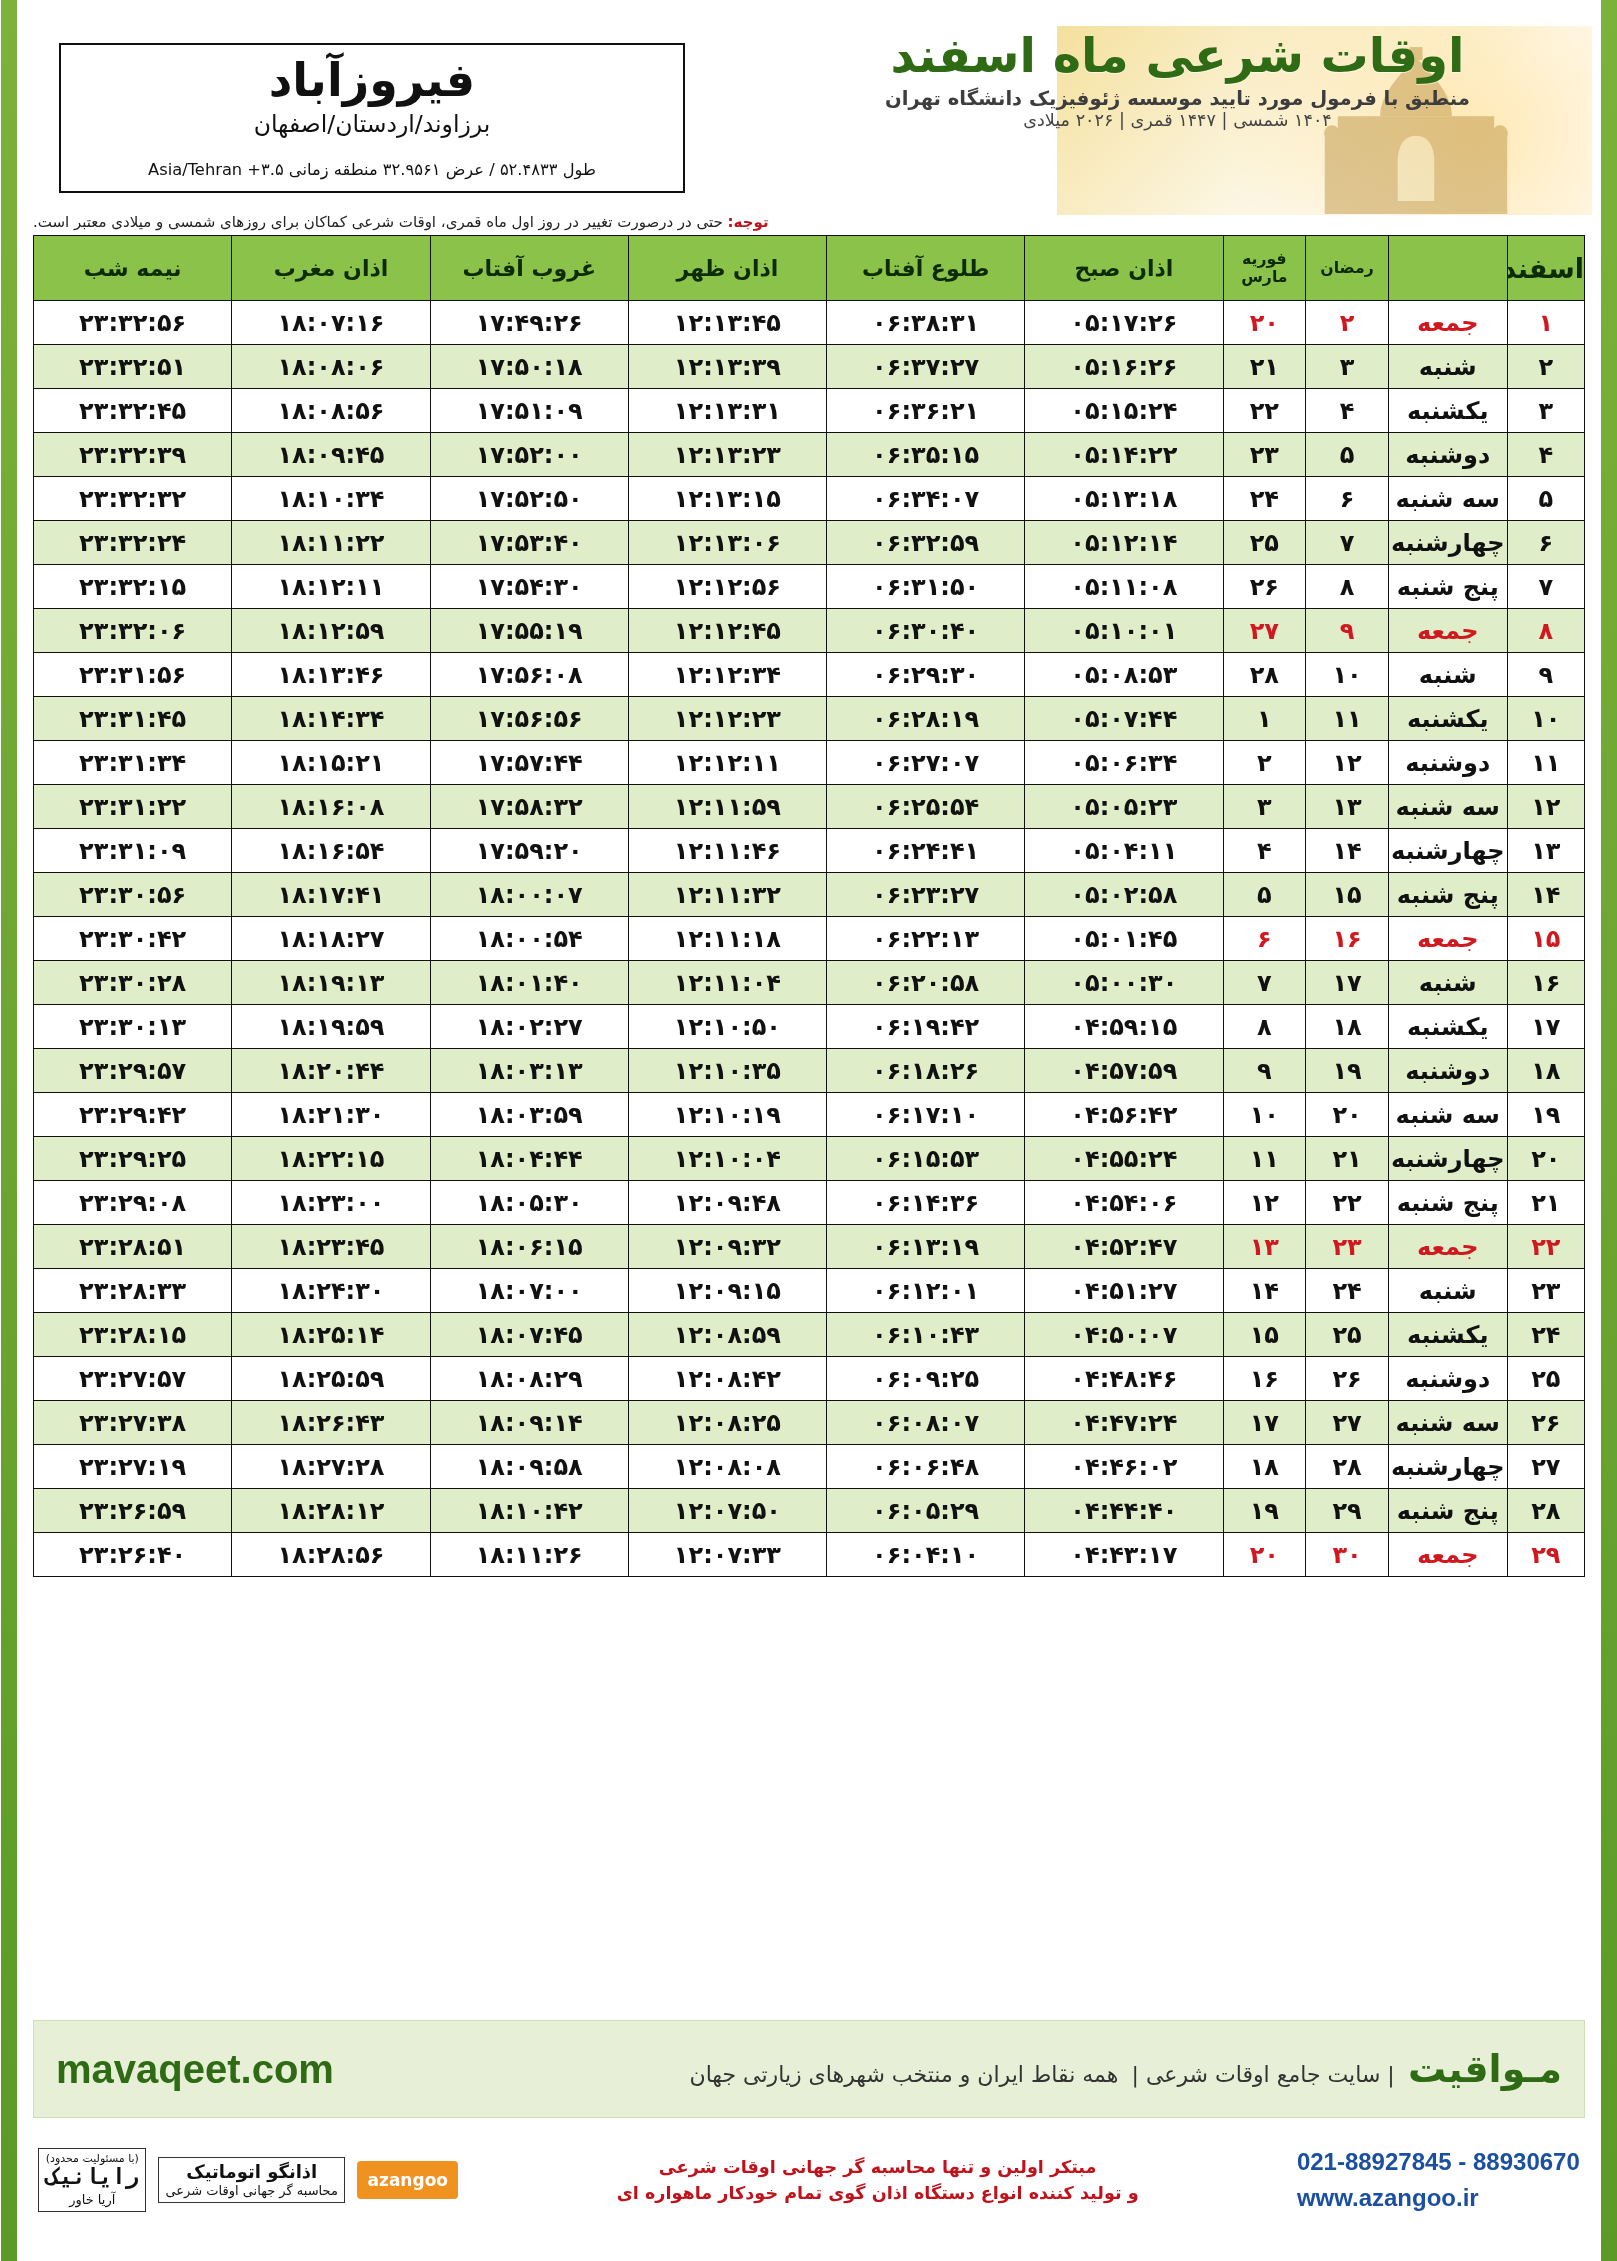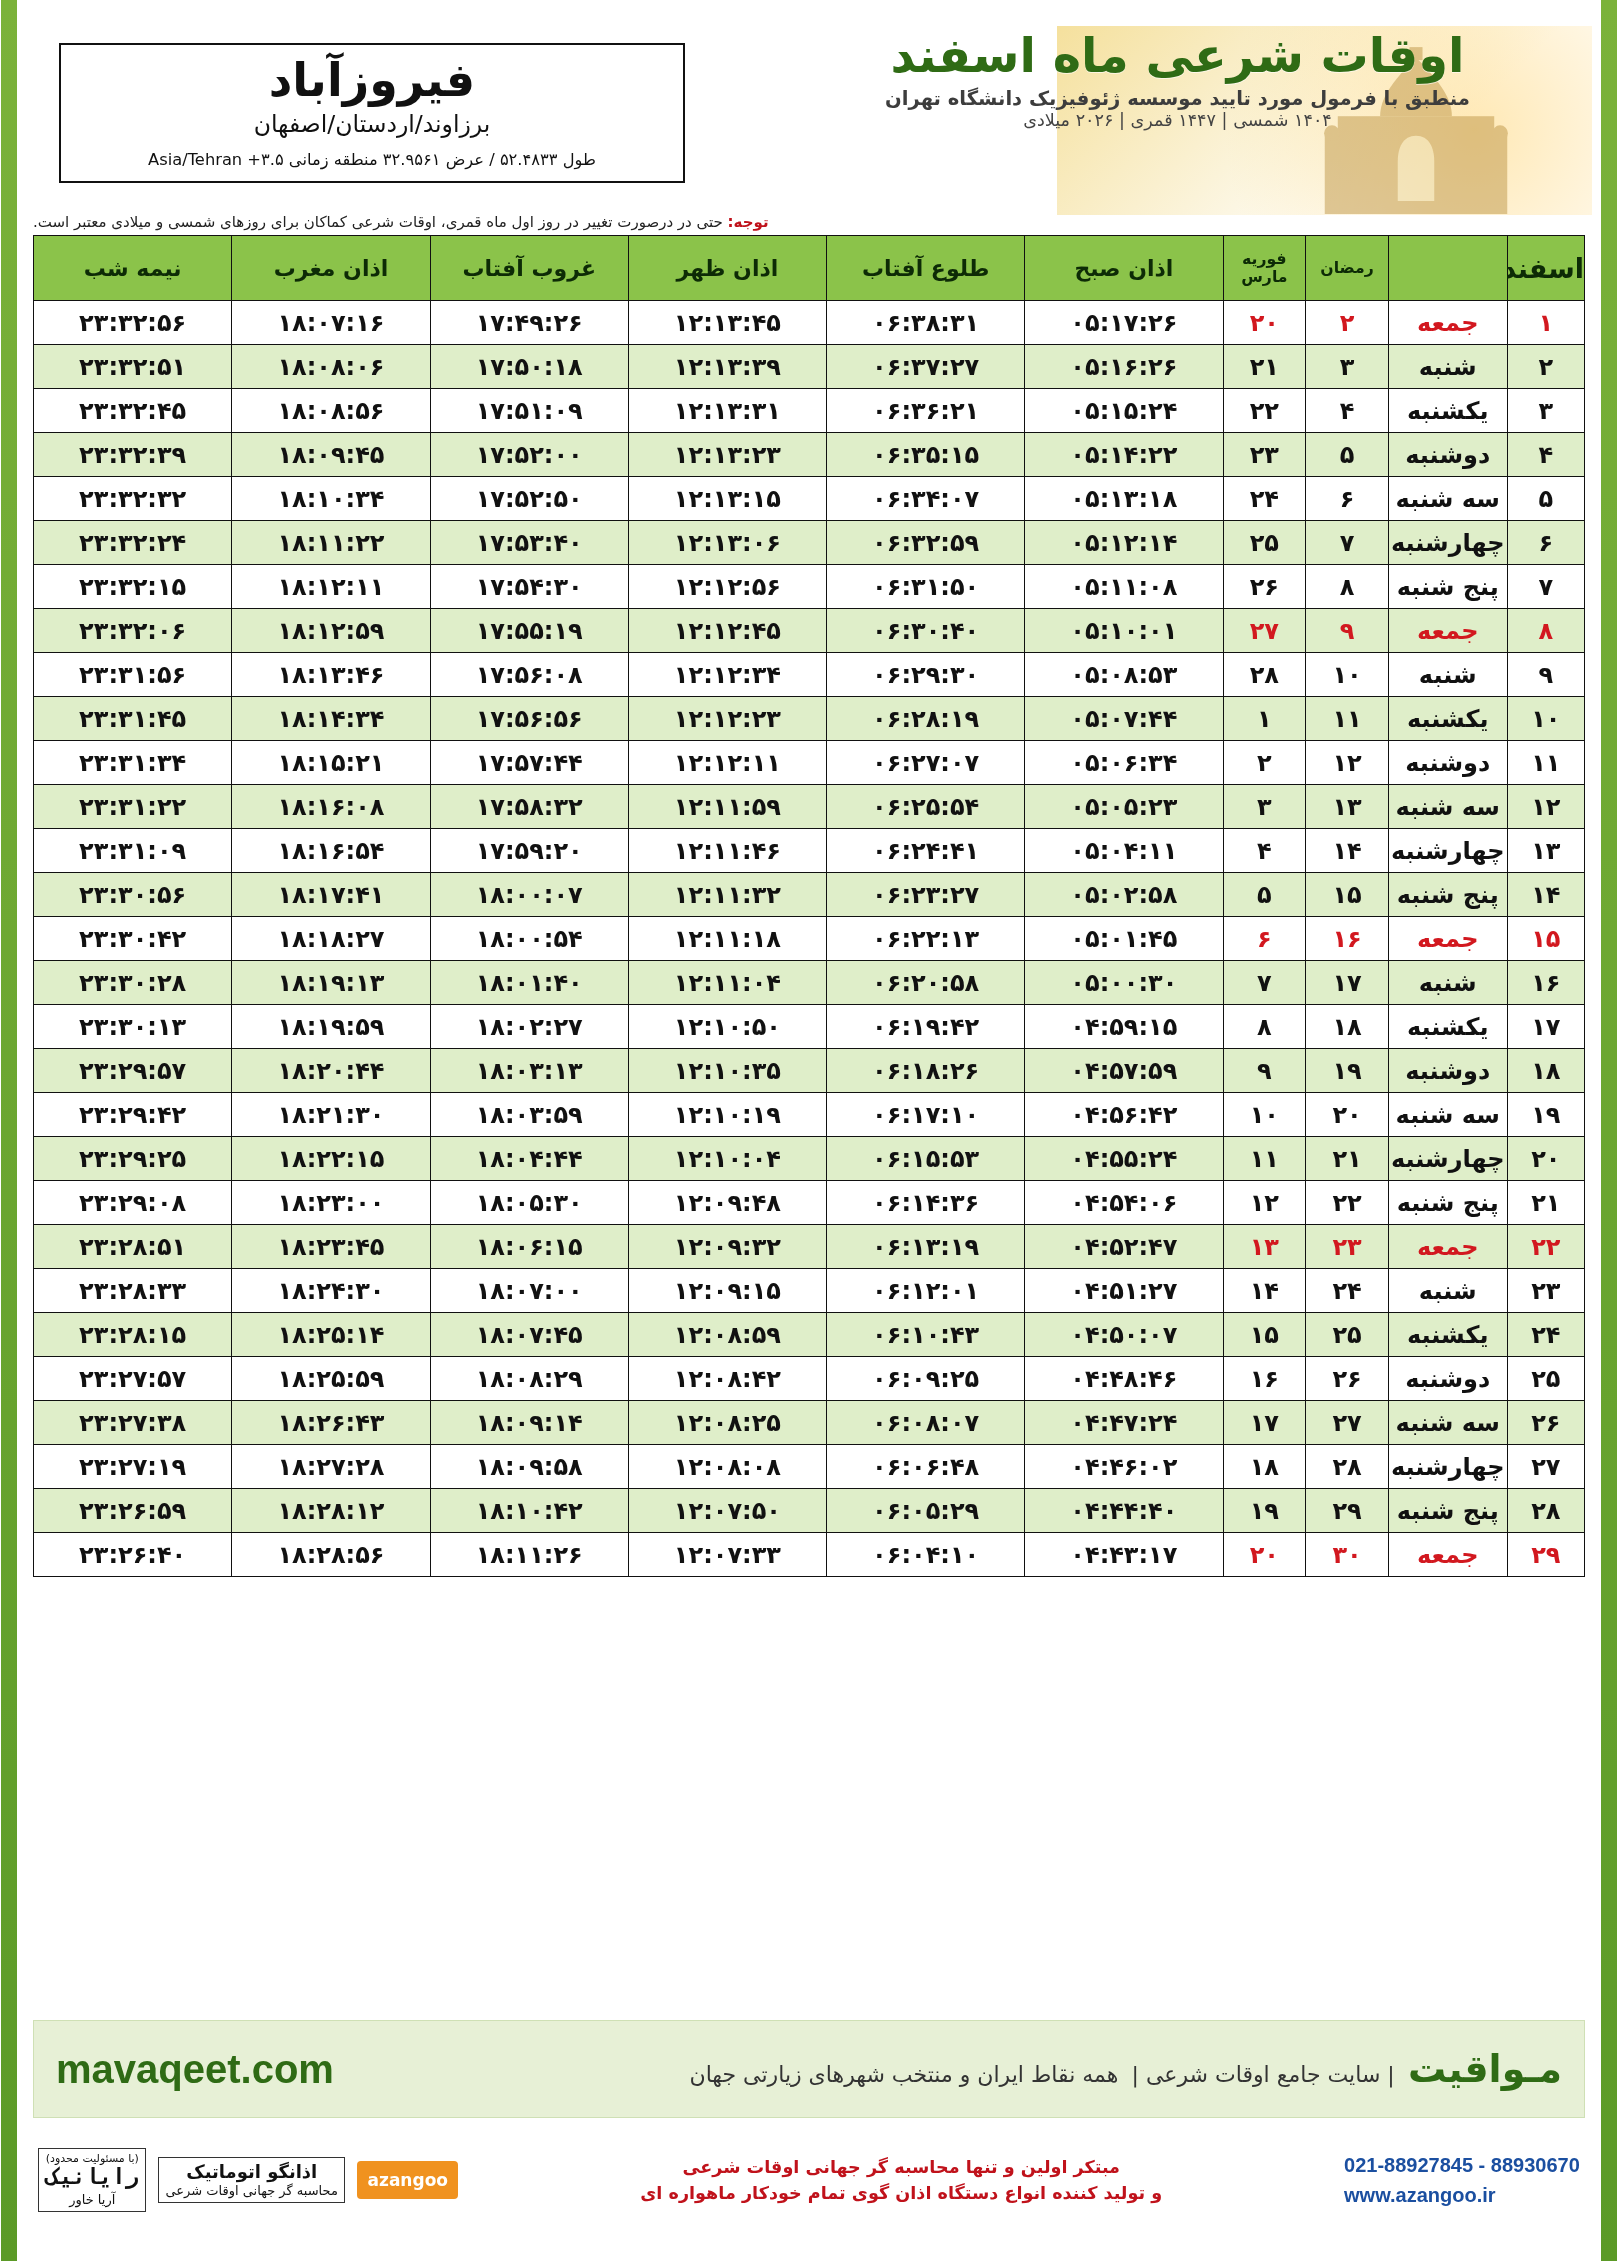--- a/index.html
+++ b/index.html
@@ -108,21 +108,21 @@
     line-height: 1.1;
   }
   .loc-region {
     font-size: 23.5px;
     color: #111;
     margin-top: 3.9px;
   }
   .loc-geo {
     font-size: 16.3px;
     color: #111;
-    margin-top: 12px;
+    margin-top: 22px;
     direction: rtl;
   }
 
   
   .note {
     position: absolute;
     top: 213px;
     right: 33px;
     left: 33px;
     text-align: left;
@@ -258,21 +258,21 @@
     text-align: center;
     direction: rtl;
     font-size: 17.6px;
     color: #c0121b;
     line-height: 1.5;
     font-weight: bold;
   }
   .footer-contact {
     direction: ltr;
     text-align: left;
-    font-size: 20px;
+    font-size: 24px;
     color: #1b4fa0;
     line-height: 1.5;
     font-weight: bold;
     font-family: "Liberation Sans", sans-serif;
   }
 </style>
 </head>
 <body>
 
 <div class="page">

